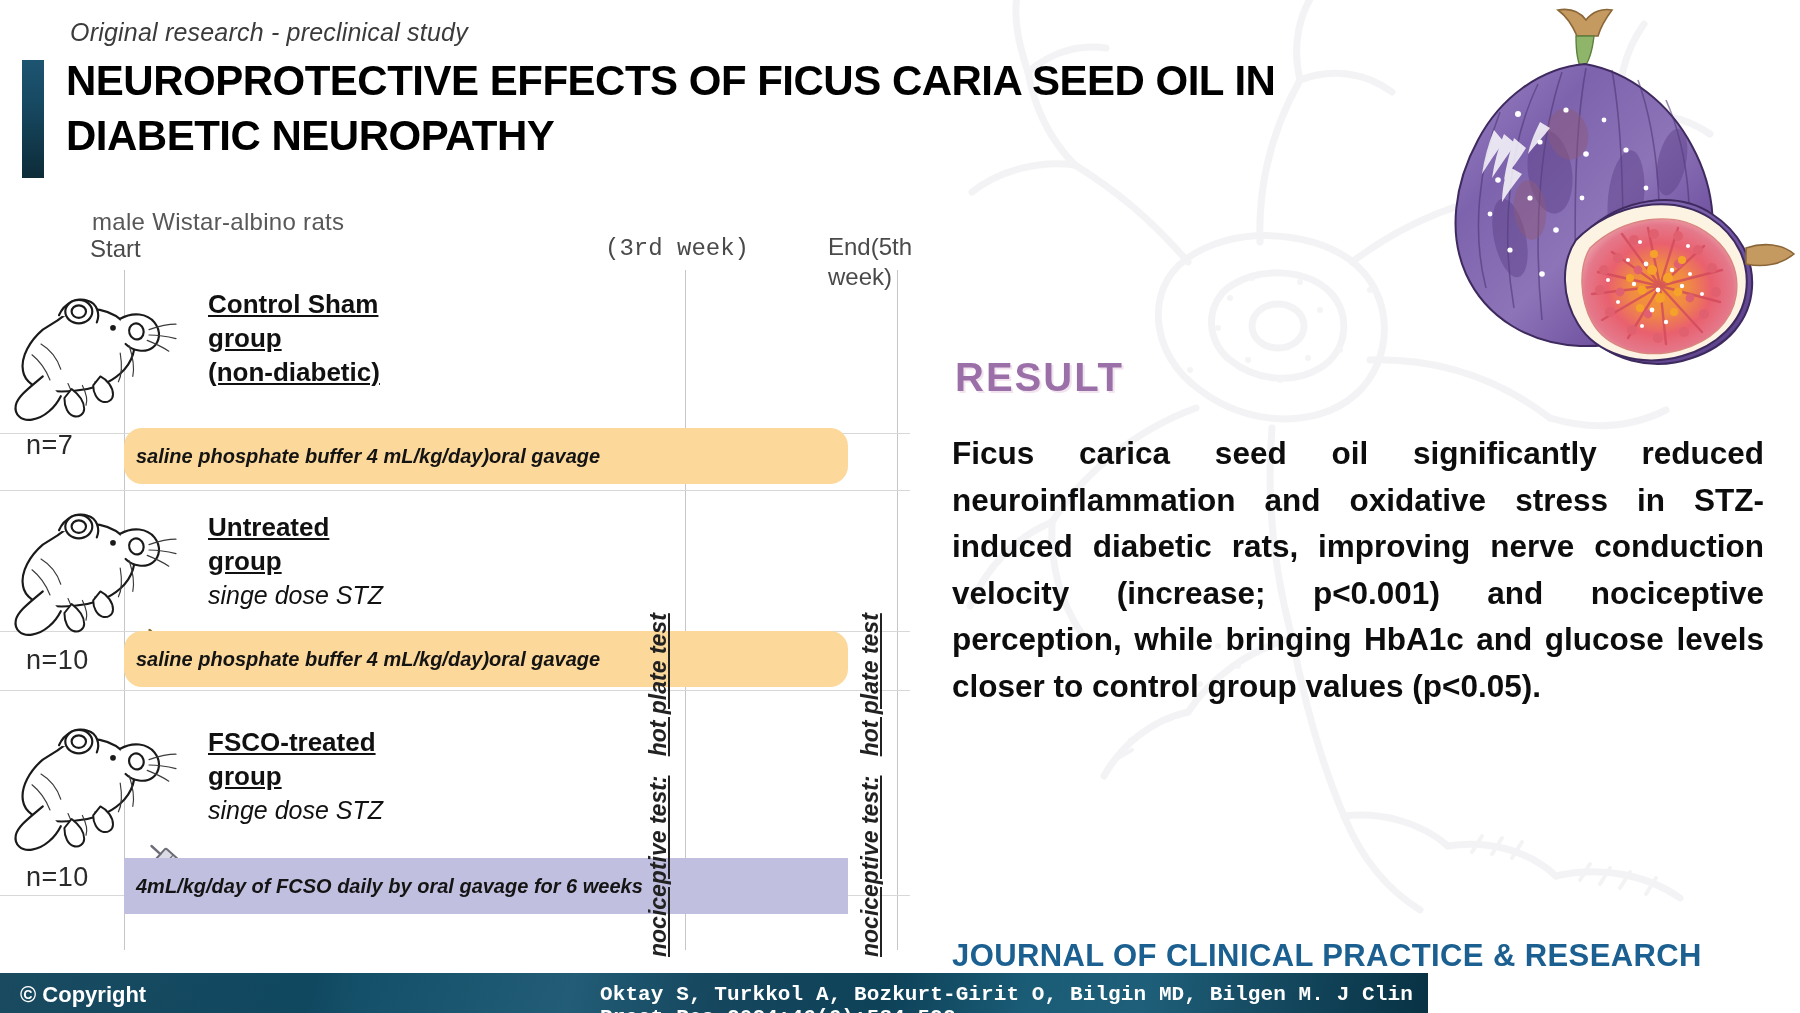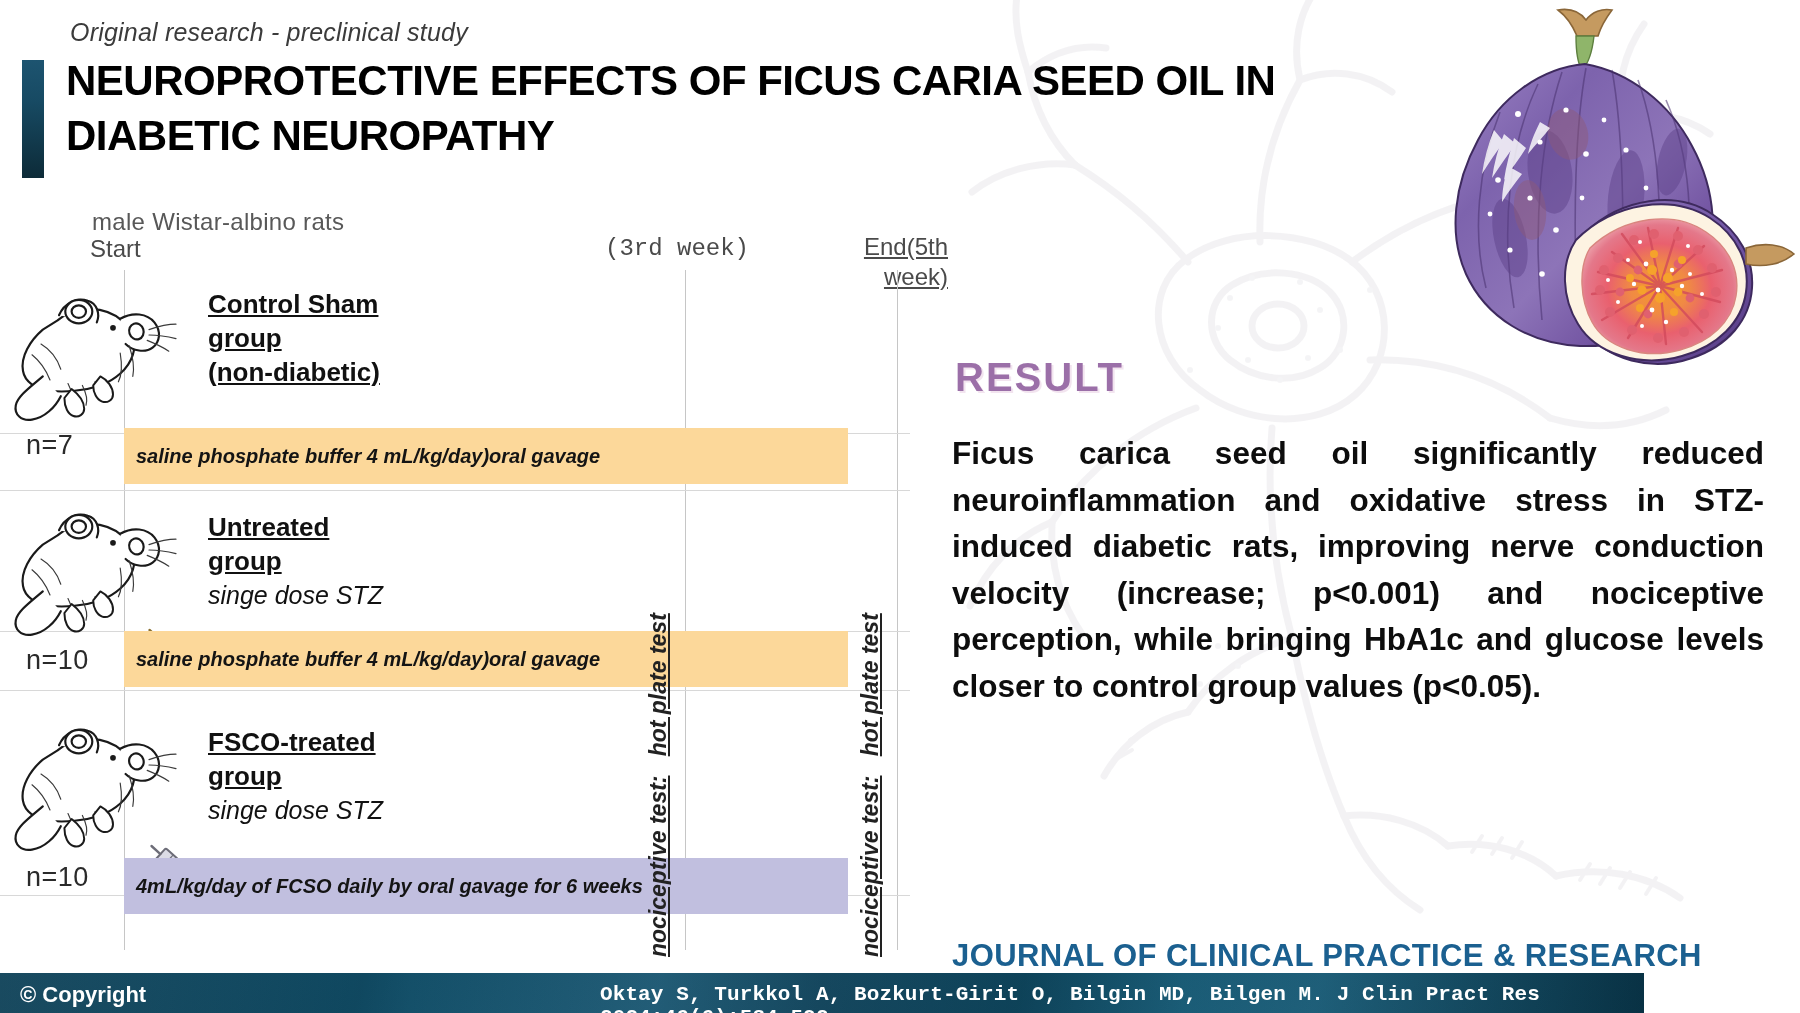--- a/index.html
+++ b/index.html
@@ -41,21 +41,21 @@
     position:absolute; left:92px; top:208px;
     font-size:24px; color:#585858; letter-spacing:0.3px; z-index:5;
   }
 
   
   .timeline { position:absolute; left:0; top:250px; width:910px; height:700px; z-index:4; }
 
   .tl-label { position:absolute; font-size:24px; color:#4a4a4a; line-height:1.25; }
   .tl-label.start { left:90px; top:-16px; }
   .tl-label.wk3   { left:605px; top:-16px;font-family:Liberation Mono, monospace; }
-  .tl-label.wk5   { left:828px; top:-18px; width:120px; text-align:right;text-decoration:underline; }
+  .tl-label.wk5   { left:828px; top:-18px; width:120px; text-align:left; }
 
   .vline { position:absolute; width:1px; background:#c6c6c6; top:20px; height:680px; }
   .vline.v1 { left:124px; }
   .vline.v2 { left:685px; }
   .vline.v3 { left:897px; }
 
   .hline { position:absolute; left:0; width:910px; height:1px; background:#d8d8d8; }
 
   
   .row { position:absolute; left:0; width:910px; }
@@ -73,21 +73,21 @@
     position:absolute; left:208px; top:8px; width:340px;
     font-size:26px; line-height:1.30; color:#111;
   }
   .grp .u { text-decoration:underline; font-weight:bold; display:block; }
   .grp .sub { font-style:italic; display:block; font-size:25px; color:#111; }
 
   .bar {
     position:absolute; left:124px; height:56px; width:724px;
     display:flex; align-items:center;
   }
-  .bar.orange { background:#fcd89a; }
+  .bar.orange { background:#fcd89a;border-radius:18px; }
   .bar.purple { background:#c1bfdf; }
   .bar-txt {
     font-style:italic; font-weight:bold; font-size:20px;
     color:#141414; padding-left:12px; white-space:nowrap;
   }
   .bar-1 { top:148px; }
   .bar-2 { top:144px; }
   .bar-3 { top:168px; }
 
   
@@ -123,21 +123,21 @@
     position:absolute; left:952px; top:938px;
     font-size:31px; font-weight:bold; color:#1b6090;
     letter-spacing:0.4px; z-index:6;
   }
 
   
   .fig { position:absolute; left:1390px; top:2px; width:420px; height:370px; z-index:7; }
 
   
   .footer {
-    position:absolute; left:0; bottom:0; width:1644px; height:40px;
+    position:absolute; left:0; bottom:0; width:1428px; height:40px;
     background:
       linear-gradient(105deg, rgba(255,255,255,0.06) 0%, rgba(0,0,0,0.18) 22%, rgba(255,255,255,0.08) 40%, rgba(0,0,0,0.22) 62%, rgba(255,255,255,0.05) 80%, rgba(0,0,0,0.16) 100%),
       linear-gradient(90deg,#0b3f56 0%,#145b79 25%,#0c4661 50%,#16617f 72%,#0a3b51 100%);
     z-index:10;
   }
   .copyright {
     position:absolute; left:20px; top:9px;
     font-size:22px; font-weight:bold; color:#ffffff;
   }
   .citation {

